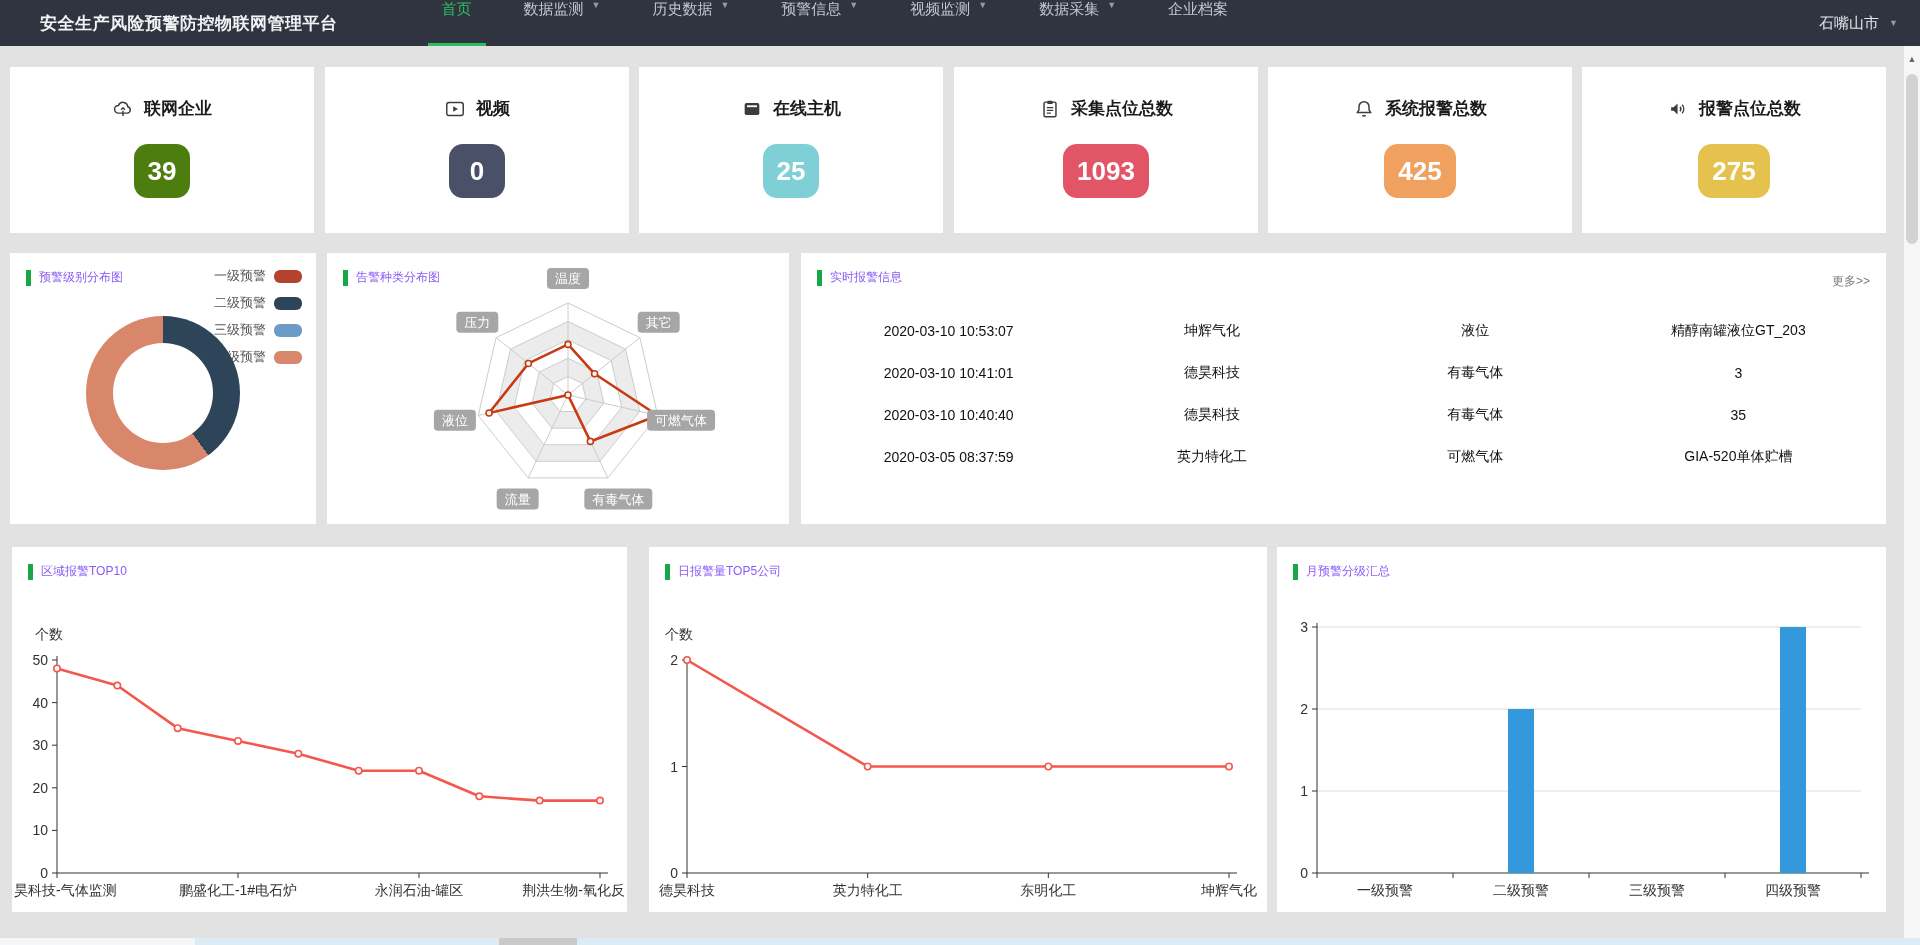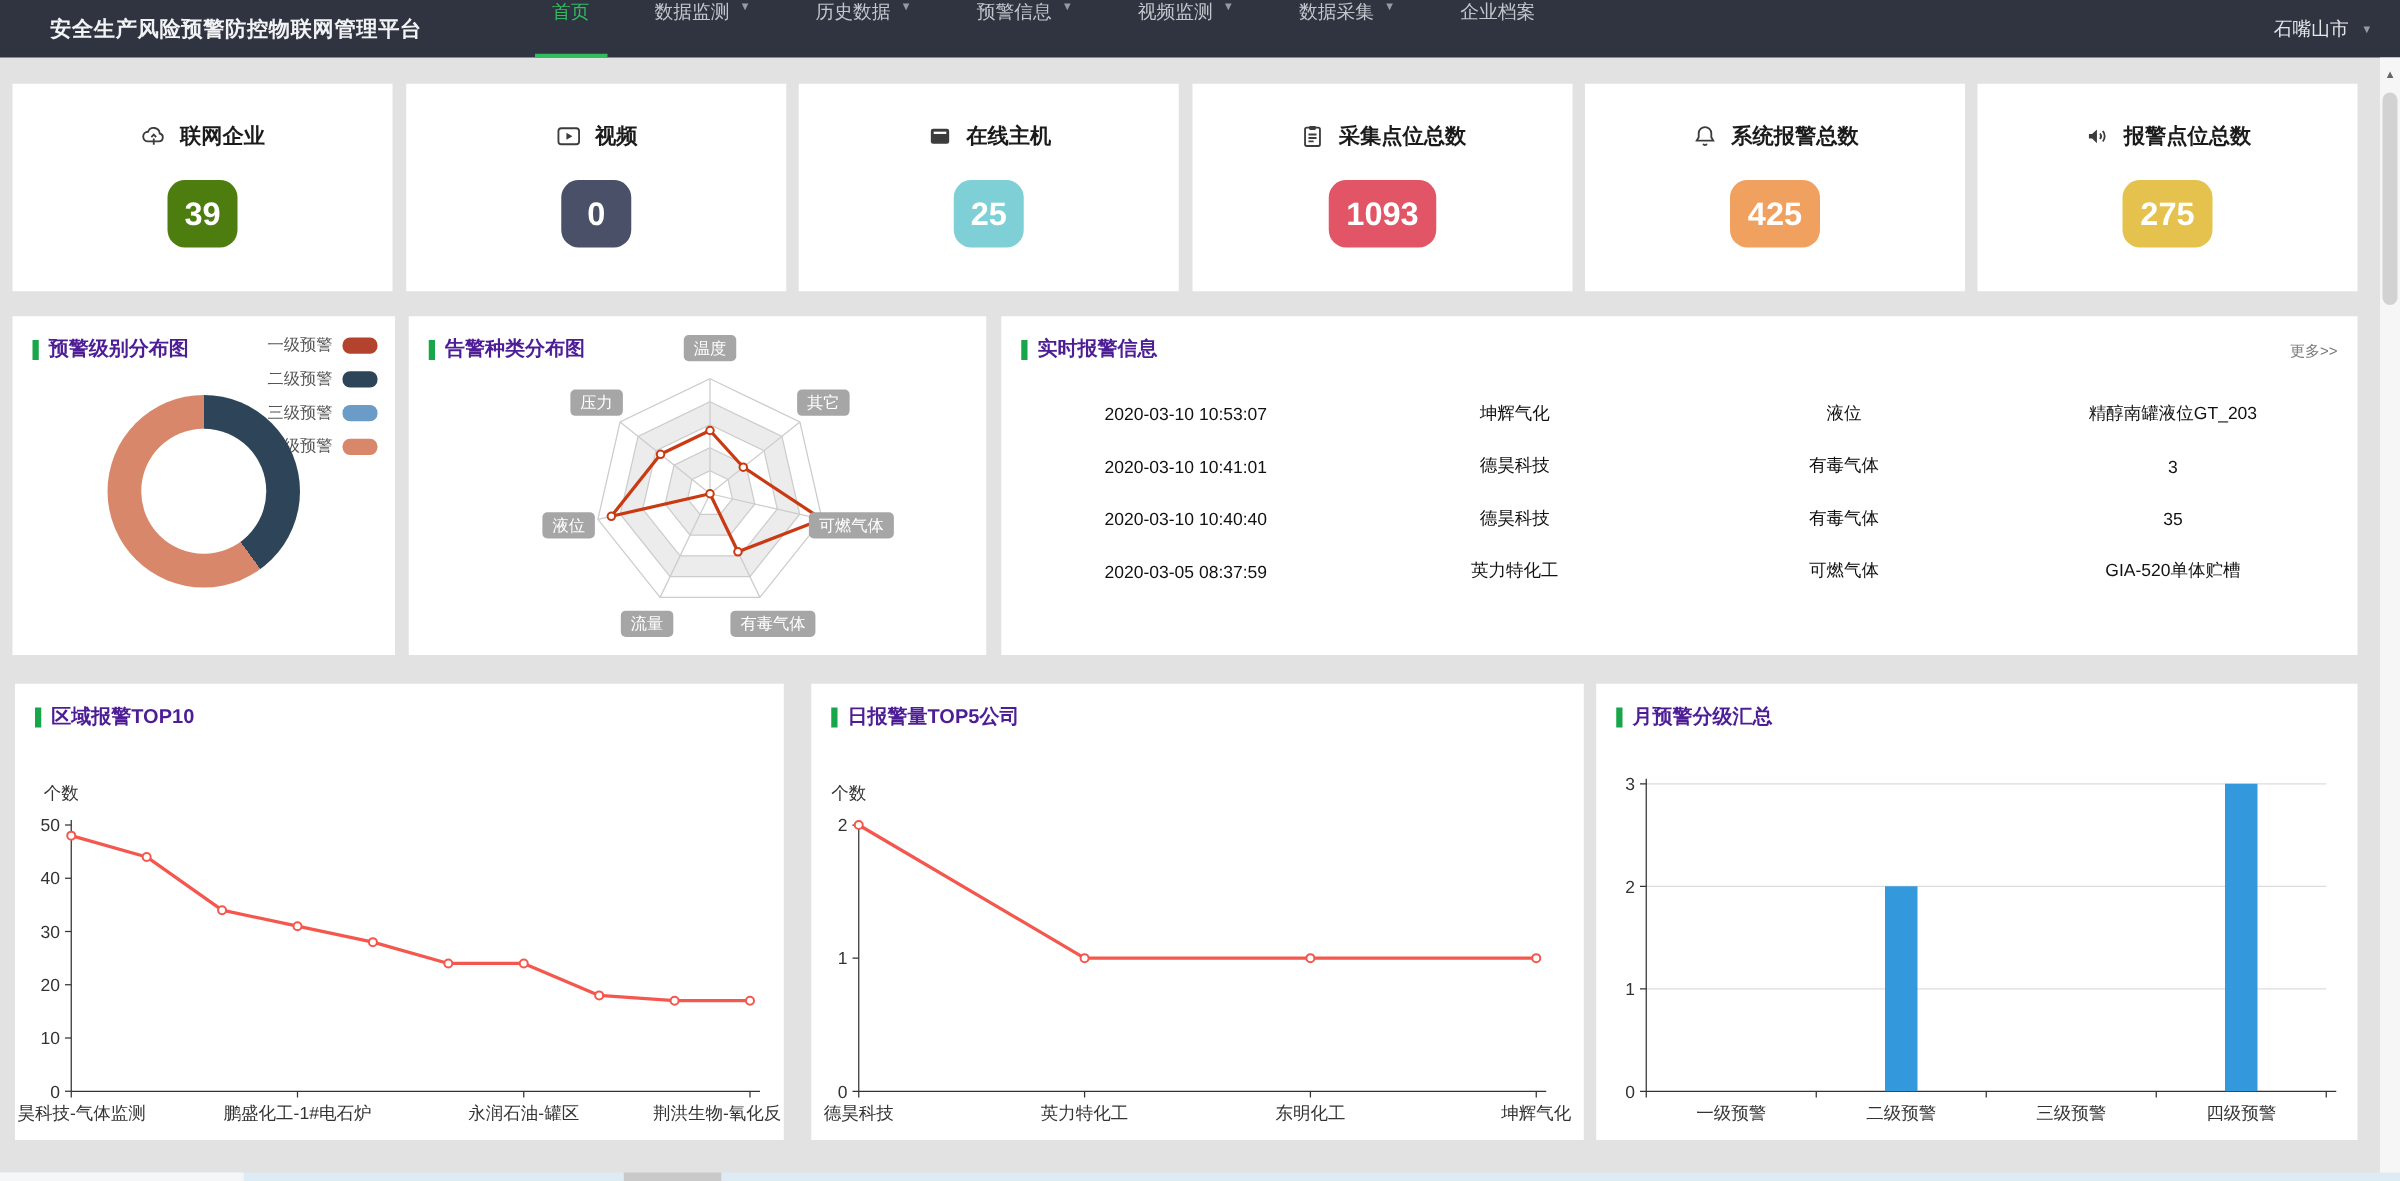--- a/index.html
+++ b/index.html
@@ -15,21 +15,21 @@
   .nav-item .caret { font-size:9px; color:#959aa3; margin-left:8px; }
   .nav-item.active { color:#2ebd5f; }
   .nav-item.active::after { content:""; position:absolute; left:12px; right:12px; bottom:0; height:3px; background:#2ebd5f; }
   .region { position:absolute; right:22px; top:0; height:46px; display:flex; align-items:center; color:#e3e5e8; font-size:15px; cursor:pointer; }
   .region .caret { font-size:9px; color:#959aa3; margin-left:10px; }
 
   
   .card { position:absolute; background:#fff; }
   .panel-title { position:absolute; left:16px; top:16px; display:flex; align-items:center; }
   .panel-title .marker { width:5px; height:16px; background:#17a64a; margin-right:8px; }
-  .panel-title .t { font-size:16px; font-weight:bold; color:#4c1d95; }
+  .panel-title .t { font-size:12px; font-weight:normal; color:#8b5cf6; }
 
   
   .stat-card { display:flex; flex-direction:column; align-items:center; }
   .stat-head { display:flex; align-items:center; margin-top:30px; }
   .stat-head .ic { width:22px; height:22px; margin-right:10px; display:inline-flex; }
   .stat-head .ic svg { width:22px; height:22px; }
   .stat-head .lbl { font-size:17px; font-weight:600; color:#1b1b1b; }
   .stat-badge { margin-top:24px; min-width:56px; height:54px; padding:0 14px; border-radius:14px;
                 color:#fff; font-size:26px; font-weight:bold; display:flex; align-items:center; justify-content:center; }
 

